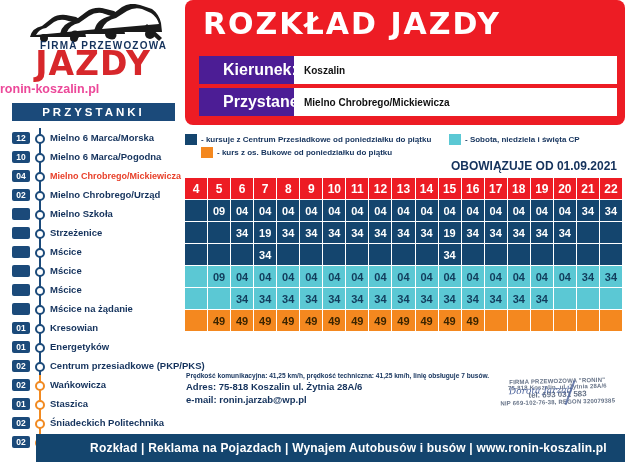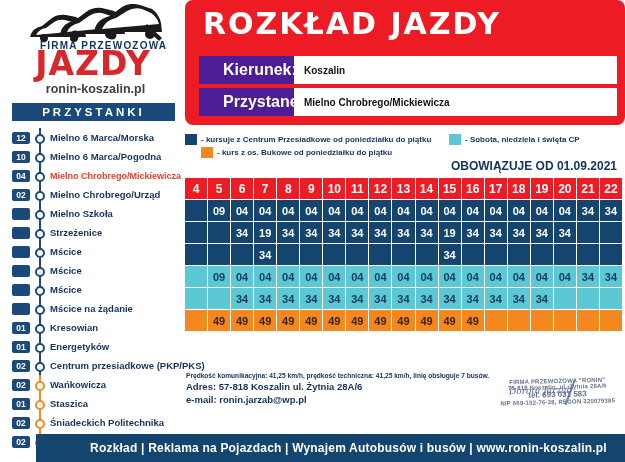--- a/index.html
+++ b/index.html
@@ -13,22 +13,22 @@
 
   
   .left{position:absolute;left:0;top:0;width:185px;height:432px;background:#fff;}
   .logo{position:relative;width:185px;height:95px;}
   .cars{position:absolute;left:22px;top:4px;width:145px;height:42px;}
   .firma{position:absolute;left:40px;top:40px;font-size:10px;font-weight:bold;
         letter-spacing:1.2px;color:#14325c;white-space:nowrap;}
   .ronin{position:absolute;left:8px;top:47px;width:170px;text-align:center;
         font-size:33px;font-weight:bold;color:#d7272b;letter-spacing:1px;
         line-height:1;font-family:"DejaVu Sans",sans-serif;}
-  .site{position:absolute;left:0;top:82px;width:191px;text-align:center;
-        font-size:12.5px;font-weight:bold;color:#404040;}
+  .site{position:absolute;left:0;top:82px;width:191px;
+        font-size:12.5px;font-weight:bold;color:#ec4899;}
   .przystanki{position:absolute;left:12px;top:103px;width:163px;height:18px;
         background:#1b4a7a;color:#fff;text-align:center;font-size:11.5px;
         font-weight:bold;letter-spacing:3px;line-height:18px;}
   .stoplist{position:absolute;left:0;top:128px;width:185px;}
   .stop{position:relative;height:19px;display:flex;align-items:center;}
   .badge{width:18px;height:12px;margin-left:12px;background:#1b4a7a;color:#fff;
         font-size:8.5px;font-weight:bold;border-radius:2px;display:flex;
         align-items:center;justify-content:center;flex:none;}
   .badge.blank{color:transparent;}
   .dotwrap{position:relative;width:20px;height:19px;flex:none;}
@@ -413,21 +413,21 @@
       <div class="cell co"></div>
       <div class="cell co"></div>
       <div class="cell co"></div>
       <div class="cell co"></div>
       <div class="cell co"></div>
       <div class="cell co"></div>
     </div>
 
   <div class="foot">
     <div class="f1">Prędkość komunikacyjna: 41,25 km/h, prędkość techniczna: 41,25 km/h, linię obsługuje 7 busów.</div>
-    <div class="f2">Adres: 57-818 Koszalin ul. Żytnia 28A/6</div>
+    <div class="f2">Adres: 75-818 Koszalin ul. Żytnia 28A/6</div>
     <div class="f2">e-mail: ronin.jarzab@wp.pl</div>
   </div>
 
   <div class="stamp">
     <div class="st1">FIRMA PRZEWOZOWA "RONIN"</div>
     <div class="st1">75-818 Koszalin, ul. Żytnia 28A/6</div>
     <div class="st2">tel. 693 031 583</div>
     <div class="st1">NIP 669-102-76-38, REGON 320079385</div>
     <div class="stsig">Dorota Jarząb</div>
     <div class="stslash"></div>

